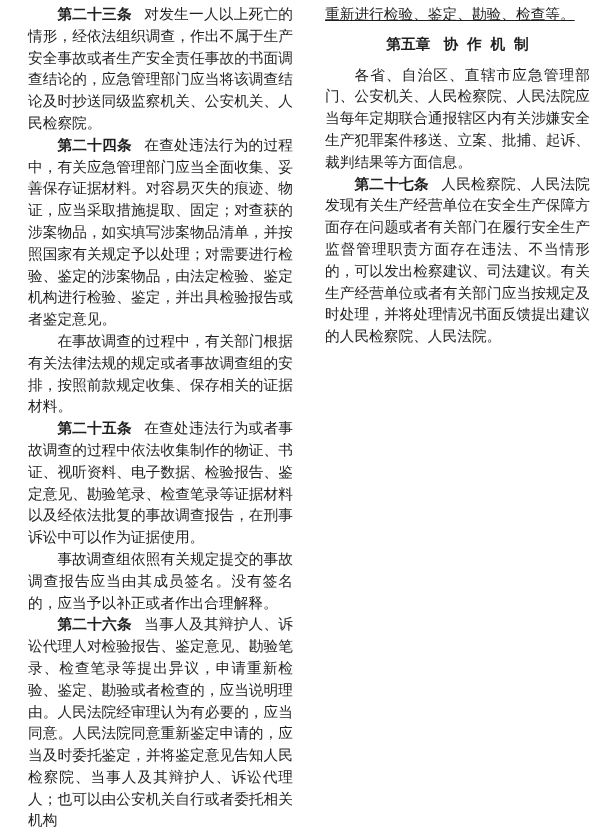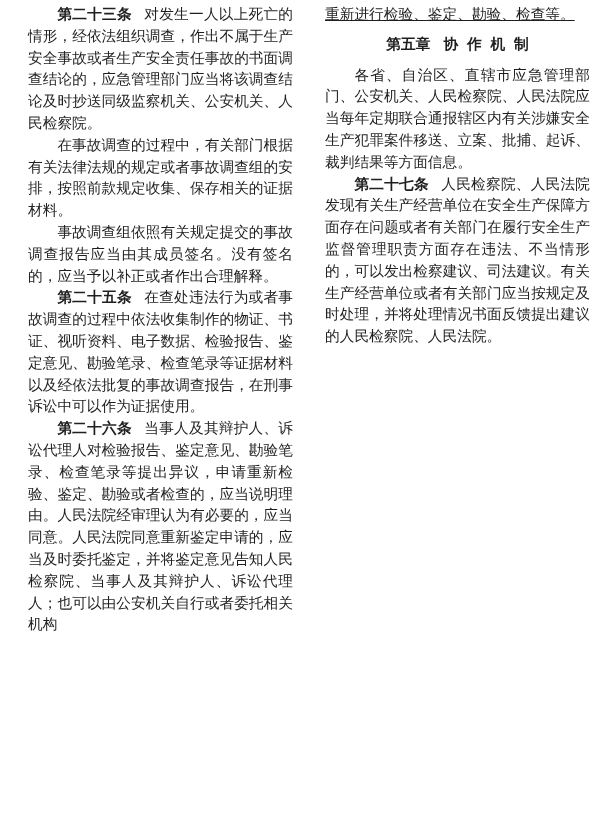--- a/index.html
+++ b/index.html
@@ -61,26 +61,27 @@
 </head>
 <body>
 
 <div class="page">
 
   <div class="col">
 
     <p class="para"><span class="lead">第二十三条</span><span>对发生一人以上死亡的情形，经依法组织调查，作出不属于生产安全事故或者生产安全责任事故的书面调查结论的，应急管理部门应当将该调查结论及时抄送同级监察机关、公安机关、人民检察院。</span></p>
 
 
+    <p class="para"><span class="lead">第二十四条</span><span>在查处违法行为的过程中，有关应急管理部门应当全面收集、妥善保存证据材料。对容易灭失的痕迹、物证，应当采取措施提取、固定；对查获的涉案物品，如实填写涉案物品清单，并按照国家有关规定予以处理；对需要进行检验、鉴定的涉案物品，由法定检验、鉴定机构进行检验、鉴定，并出具检验报告或者鉴定意见。</span></p>
 
     <p class="para"><span>在事故调查的过程中，有关部门根据有关法律法规的规定或者事故调查组的安排，按照前款规定收集、保存相关的证据材料。</span></p>
 
+    <p class="para"><span class="lead">第二十五条</span><span>在查处违法行为或者事故调查的过程中依法收集制作的物证、书证、视听资料、电子数据、检验报告、鉴定意见、勘验笔录、检查笔录等证据材料以及经依法批复的事故调查报告，在刑事诉讼中可以作为证据使用。</span></p>
+
     <p class="para"><span>事故调查组依照有关规定提交的事故调查报告应当由其成员签名。没有签名的，应当予以补正或者作出合理解释。</span></p>
-
-    <p class="para"><span class="lead">第二十五条</span><span>在查处违法行为或者事故调查的过程中依法收集制作的物证、书证、视听资料、电子数据、检验报告、鉴定意见、勘验笔录、检查笔录等证据材料以及经依法批复的事故调查报告，在刑事诉讼中可以作为证据使用。</span></p>
 
     <p class="para"><span class="lead">第二十六条</span><span>当事人及其辩护人、诉讼代理人对检验报告、鉴定意见、勘验笔录、检查笔录等提出异议，申请重新检验、鉴定、勘验或者检查的，应当说明理由。人民法院经审理认为有必要的，应当同意。人民法院同意重新鉴定申请的，应当及时委托鉴定，并将鉴定意见告知人民检察院、当事人及其辩护人、诉讼代理人；也可以由公安机关自行或者委托相关机构</span></p>
 
   </div>
 
   <div class="col">
 
     <p class="para no-indent"><span>重新进行检验、鉴定、勘验、检查等。</span></p>
 
     <h2 class="chapter"><span class="ch-num">第五章</span><span class="ch-title">协 作 机 制</span></h2>

